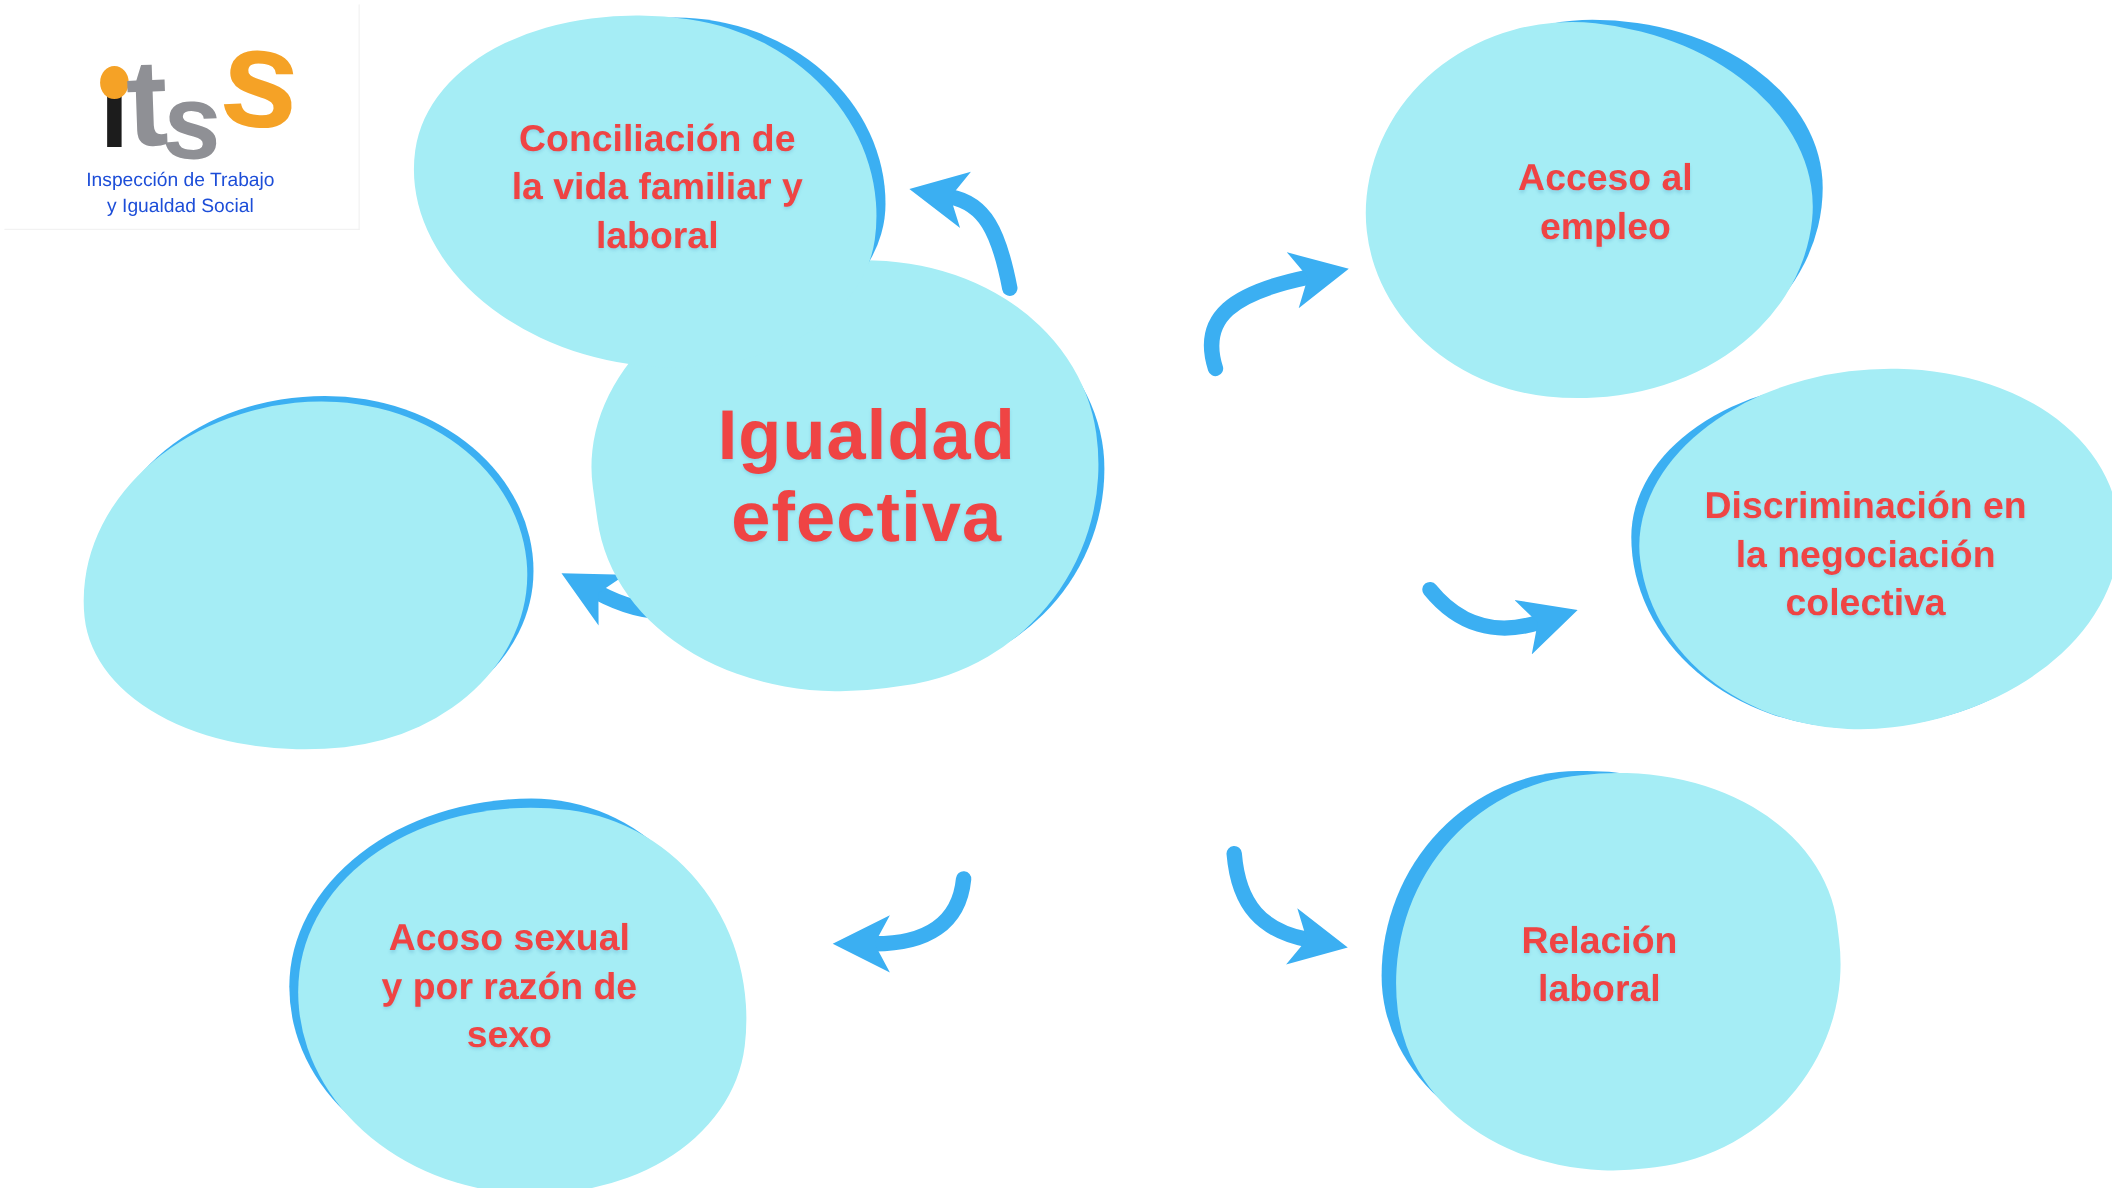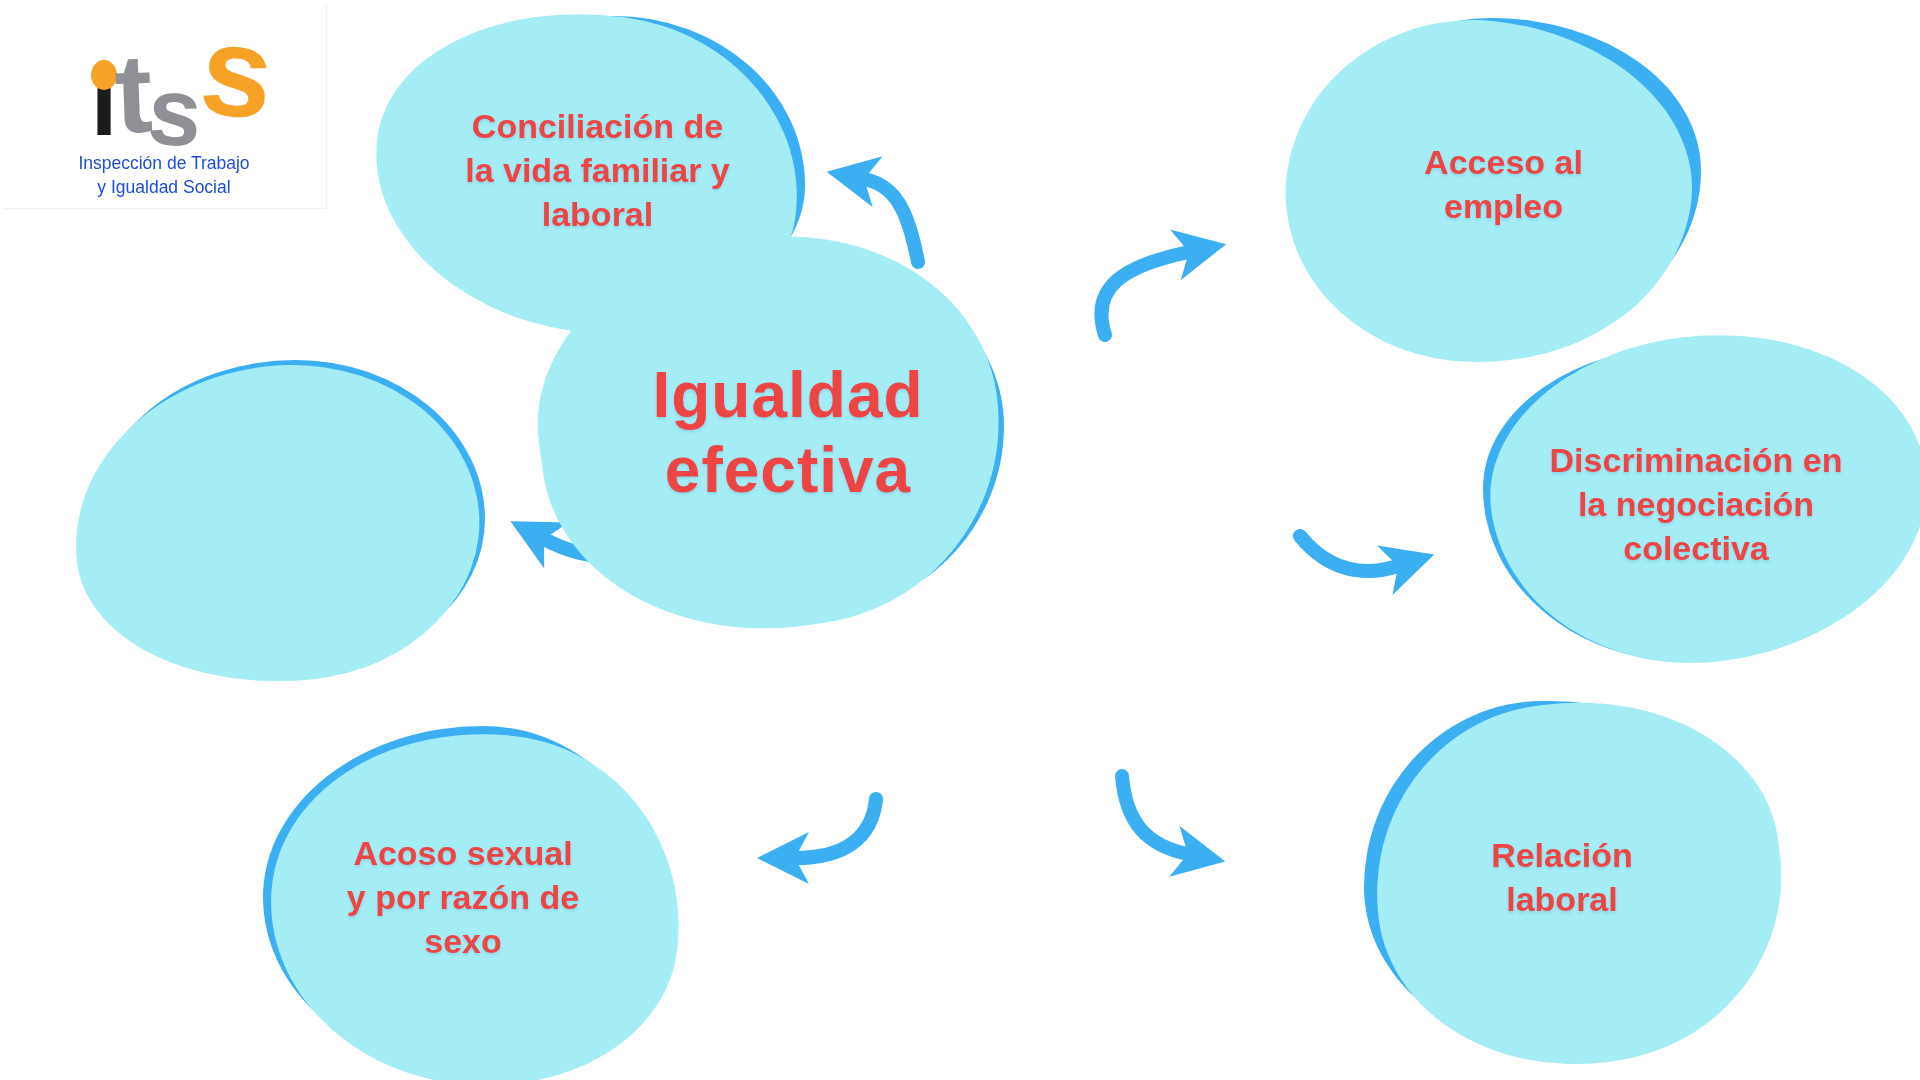--- a/index.html
+++ b/index.html
@@ -54,33 +54,33 @@
   .center-label{font-size:64px;line-height:1.17;letter-spacing:1px;}
 
   
   .n-center{left:572px;top:252px;width:432px;height:362px;}
   .n-center .blob-bg{--cr:-8deg;--cx:-18px;--cy:-2px;}
   .n-center .blob-bg::before{inset:-14px;}
 
   .n-conciliacion{left:390px;top:16px;width:415px;height:308px;}
   .n-conciliacion .blob-bg{--cr:8deg;--cx:-10px;--cy:4px;}
 
-  .n-acceso{left:1306px;top:18px;width:395px;height:332px;}
+  .n-acceso{left:1262px;top:18px;width:395px;height:332px;}
   .n-acceso .blob-bg{--cr:6deg;--cx:-14px;--cy:10px;}
 
   .n-medidas{left:90px;top:360px;width:395px;height:306px;}
   .n-medidas .blob-bg{--cr:-6deg;--cx:-12px;--cy:10px;}
 
   .n-discriminacion{left:1483px;top:346px;width:426px;height:316px;}
   .n-discriminacion .blob-bg{--cr:-7deg;--cx:14px;--cy:-4px;}
 
   .n-acoso{left:263px;top:726px;width:400px;height:342px;}
   .n-acoso .blob-bg{--cr:7deg;--cx:14px;--cy:10px;}
 
-  .n-relacion{left:1364px;top:701px;width:396px;height:352px;}
+  .n-relacion{left:1256px;top:701px;width:396px;height:352px;}
   .n-relacion .blob-bg{--cr:-7deg;--cx:16px;--cy:8px;}
 
   
   .arrows{position:absolute;left:0;top:0;width:1920px;height:1080px;pointer-events:none;}
 </style>
 </head>
 <body>
 
 <div class="canvas">
 

